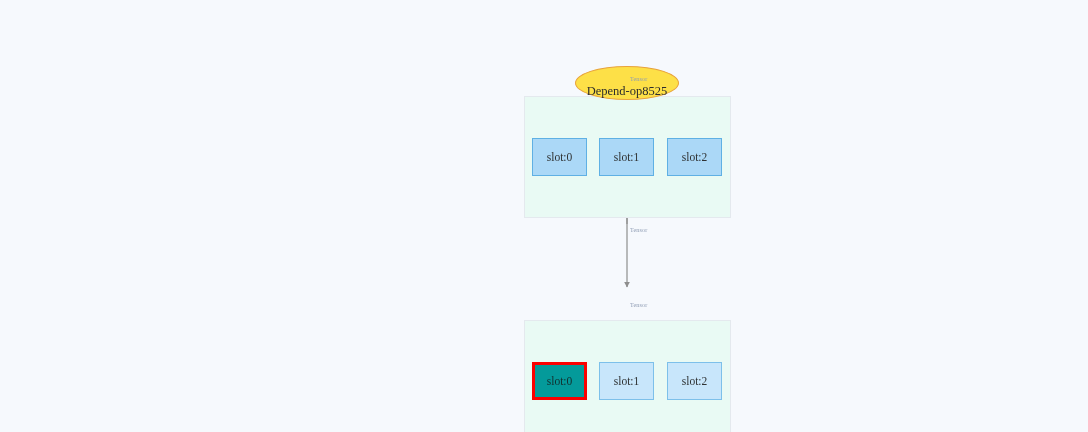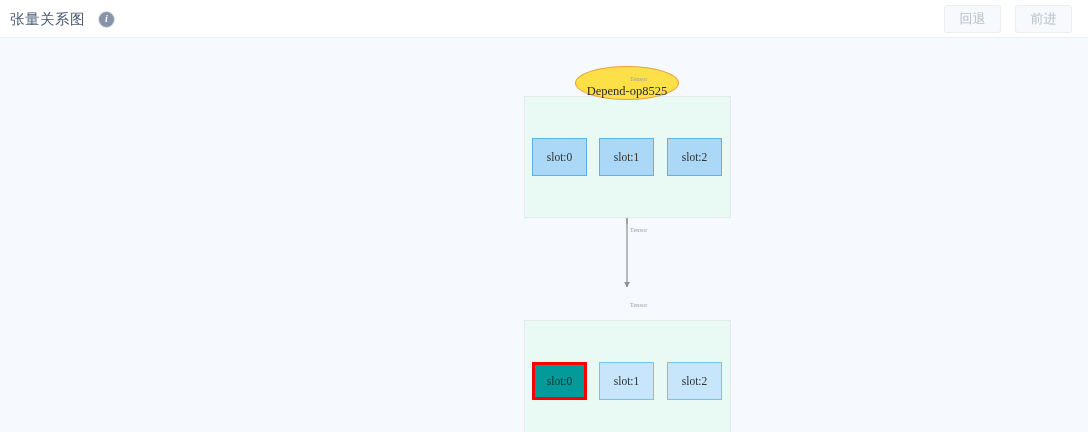--- a/index.html
+++ b/index.html
@@ -172,30 +172,20 @@
     color: #8d9bb3;
     white-space: nowrap;
     letter-spacing: .2px;
   }
 </style>
 </head>
 <body>
 
 <div class="app">
 
-  <div class="header">
-    <div class="title-wrap">
-      <div class="page-title">张量关系图</div>
-      <div class="info-icon">i</div>
-    </div>
-    <div class="header-actions">
-      <div class="hbtn">回退</div>
-      <div class="hbtn">前进</div>
-    </div>
-  </div>
 
   <div class="canvas">
     <div class="graph-layer">
 
       <svg class="graph-svg" viewBox="0 0 1088 394" xmlns="http://www.w3.org/2000/svg">
         <defs>
           <marker id="ah" viewBox="0 0 10 10" refX="9" refY="5" markerWidth="5" markerHeight="5" orient="auto-start-reverse">
             <path d="M 0 0 L 10 5 L 0 10 z" fill="#8e8e8e"></path>
           </marker>
         </defs>

